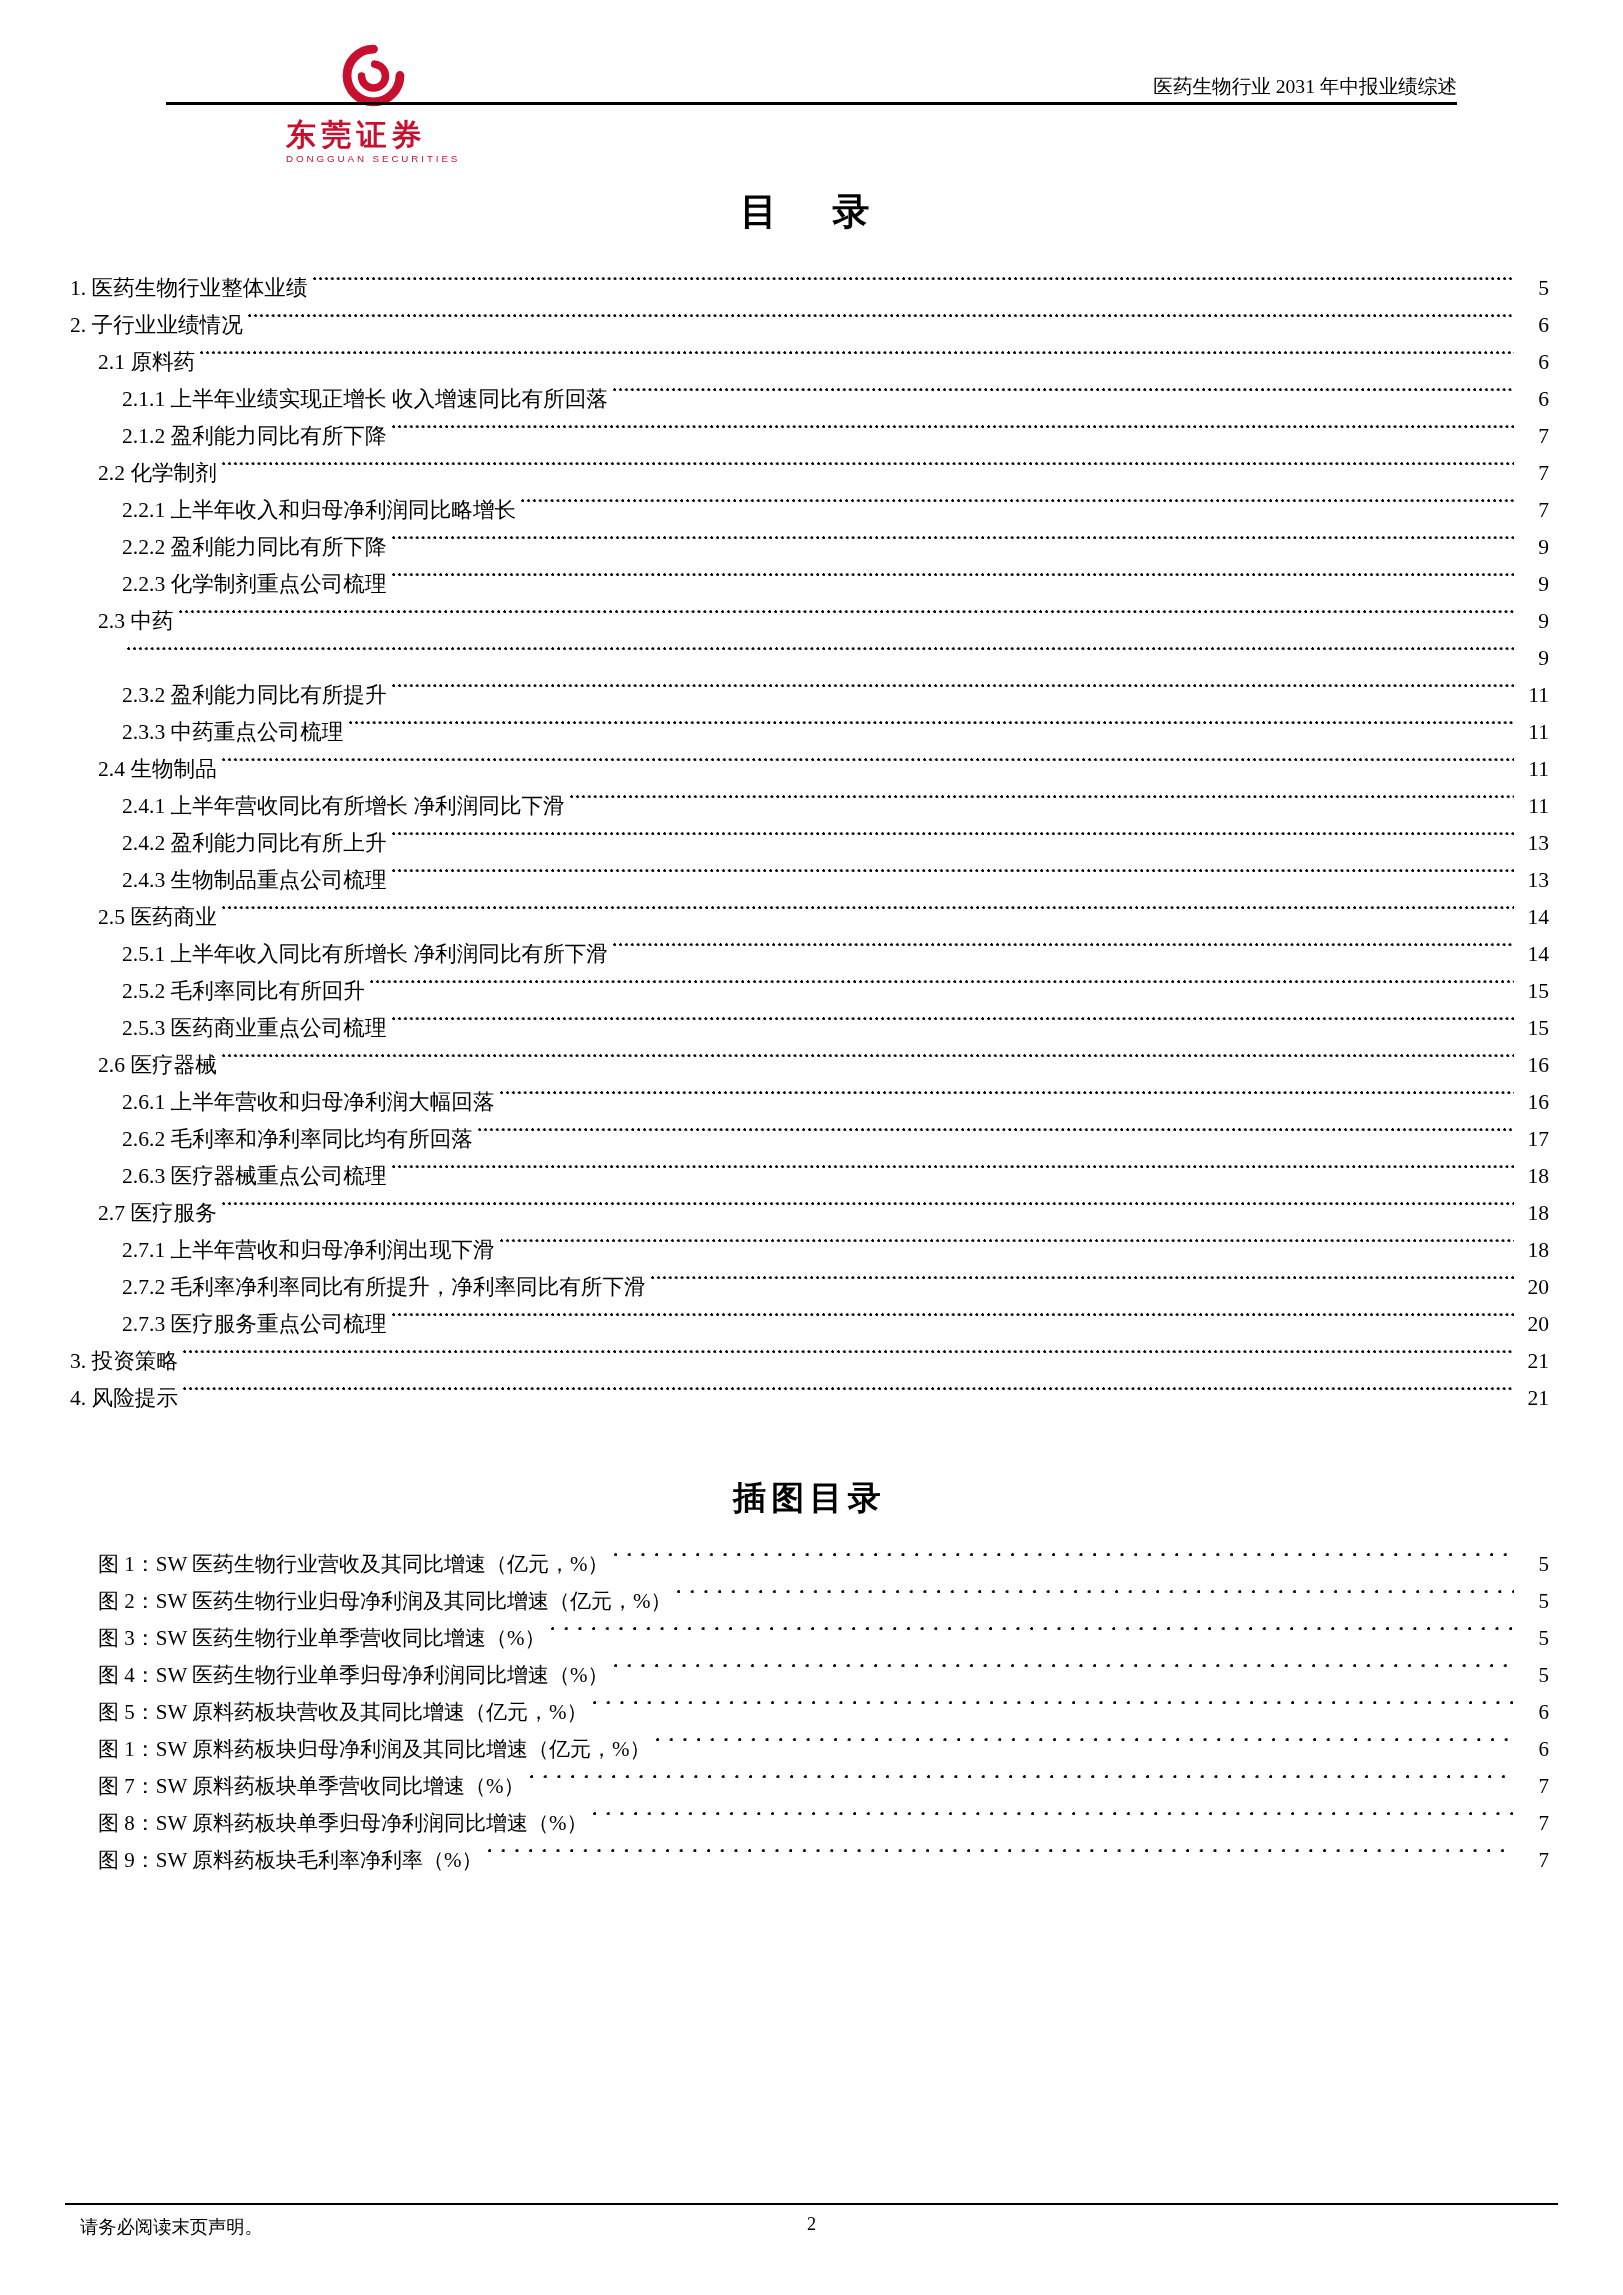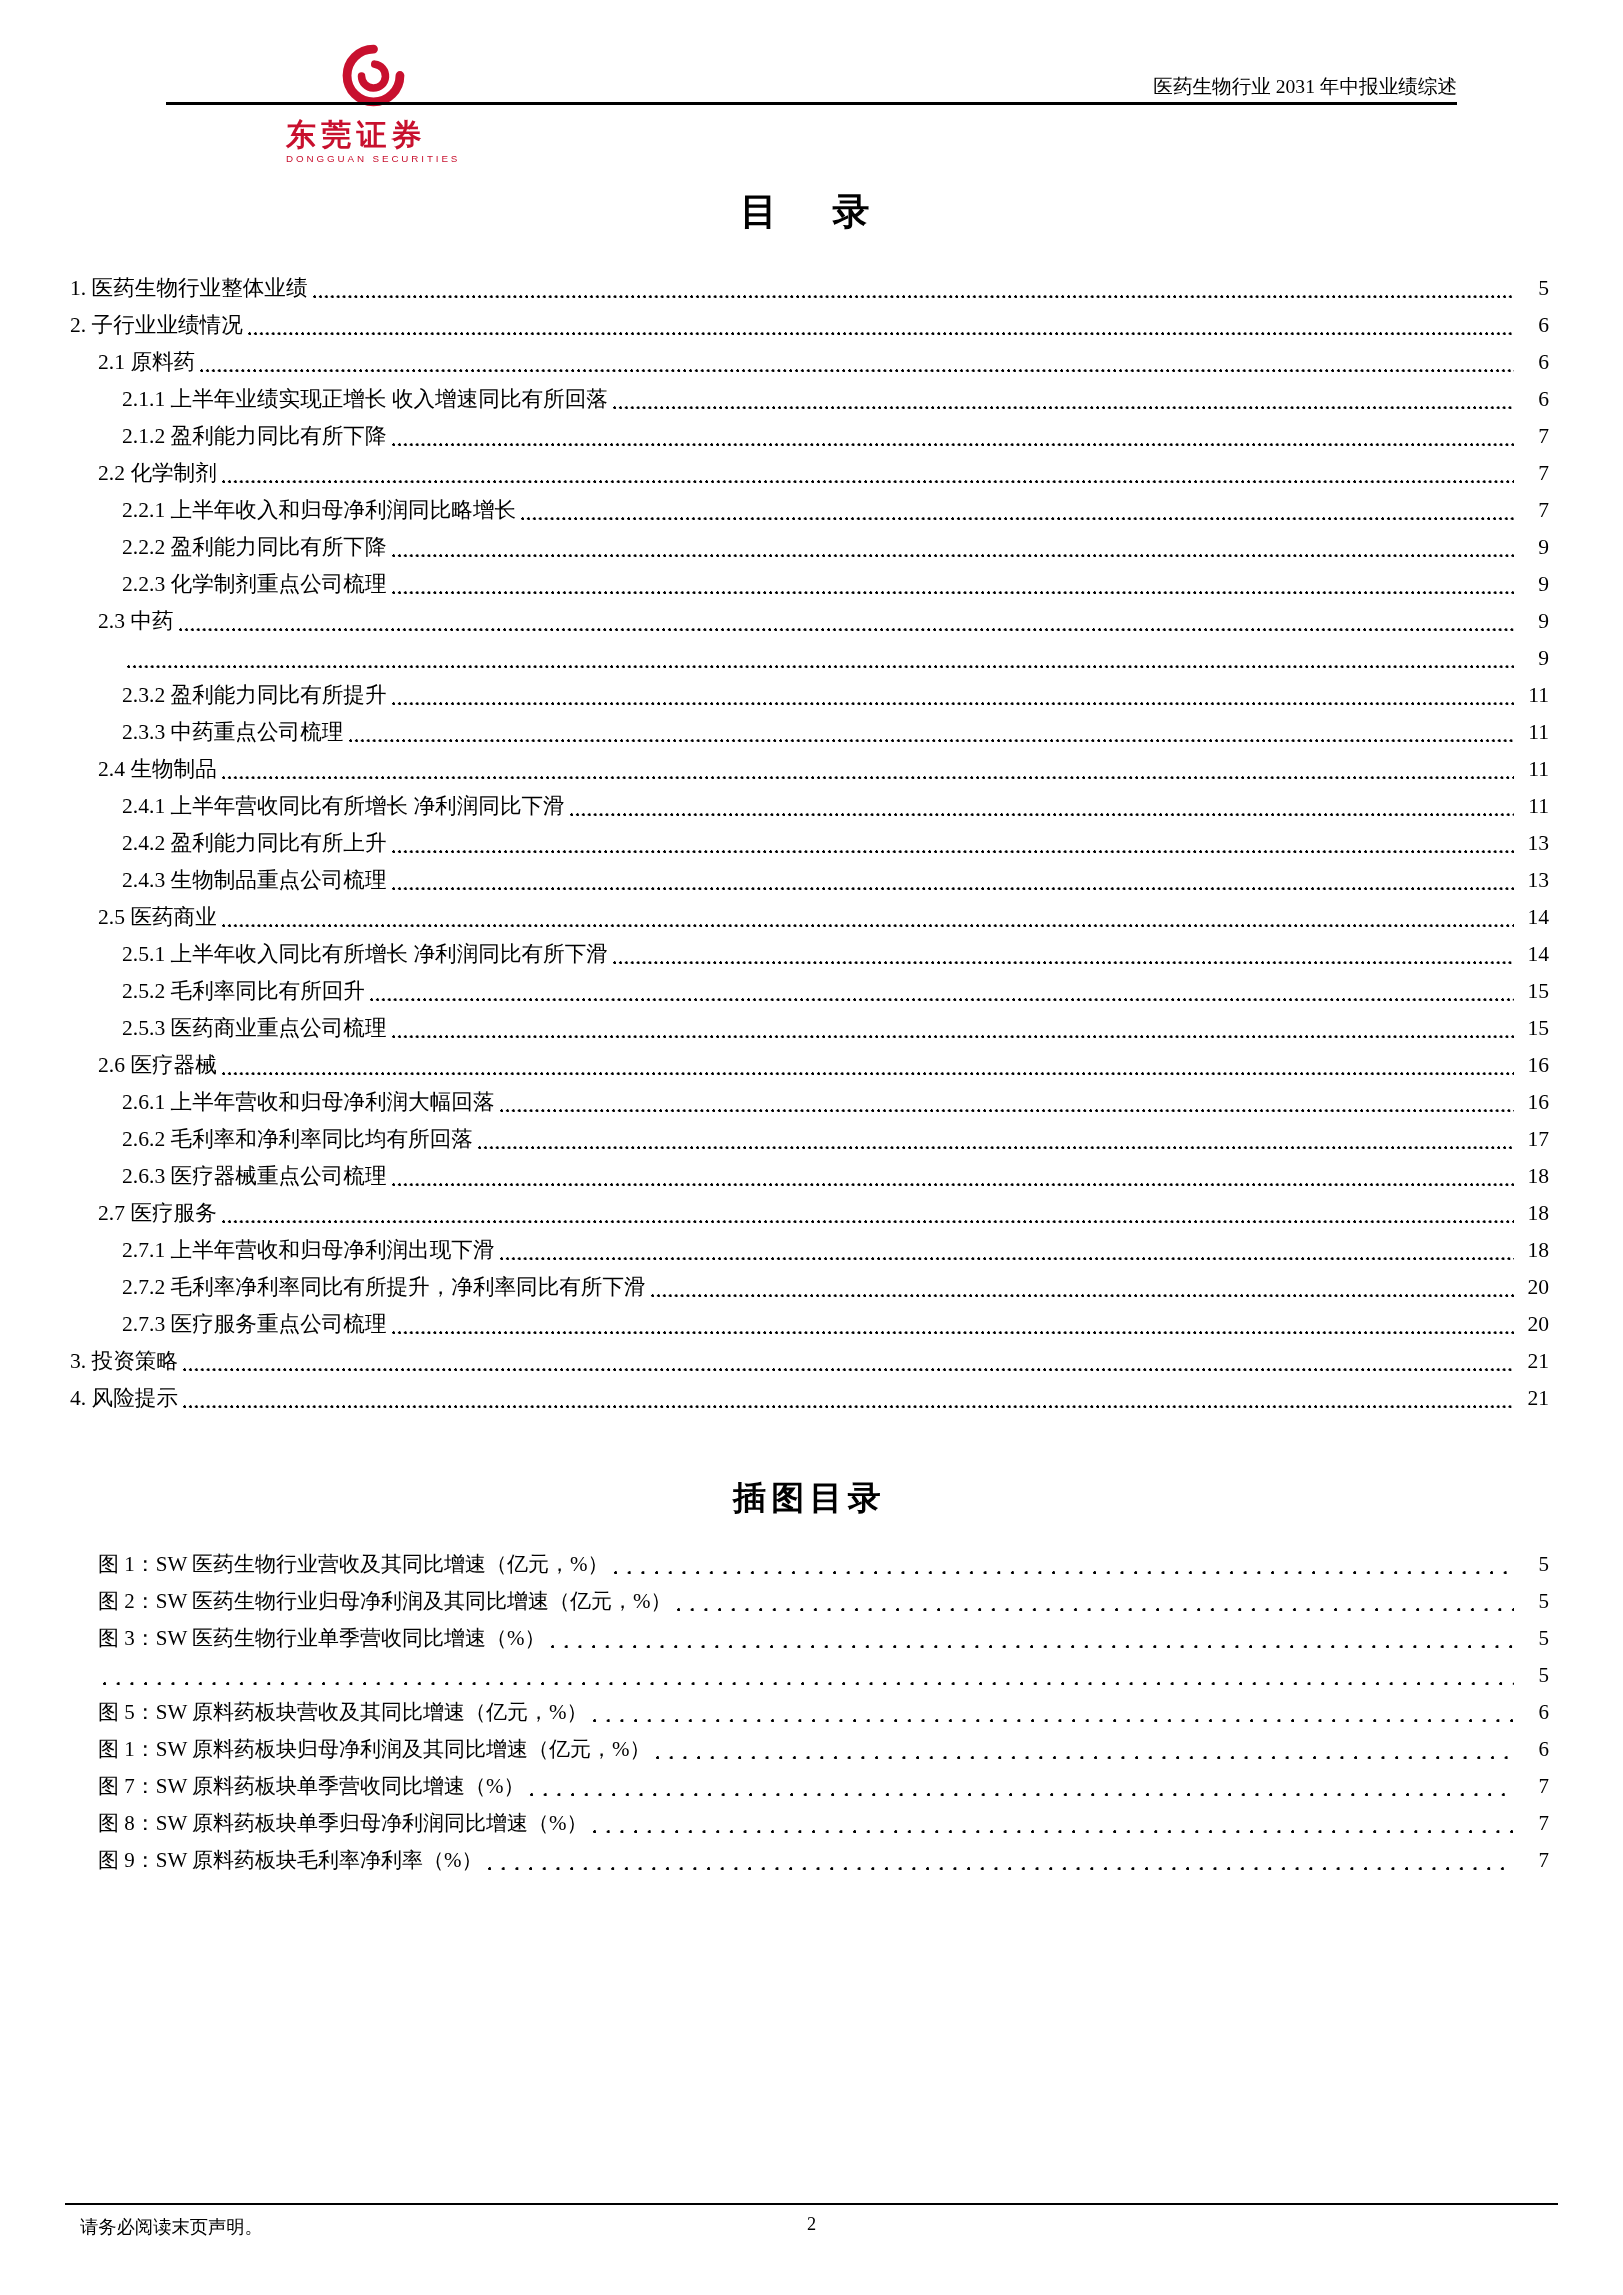--- a/index.html
+++ b/index.html
@@ -35,21 +35,21 @@
   }
 
   
   .content { position: absolute; left: 70px; right: 74px; top: 190px; }
 
   .toc-title {
     text-align: center; font-size: 37px; font-weight: bold;
     letter-spacing: 9.2px; margin-bottom: 36px; line-height: 1.2;
   }
 
-  .row { display: flex; height: 37px; font-size: 21.6px; }
+  .row { display: flex; height: 37px; font-size: 21.6px; align-items: center; }
   .row .t { white-space: nowrap; line-height: 37px; }
   .row .p { white-space: nowrap; min-width: 30px; text-align: right; line-height: 37px; }
   .row .leader { flex: 1; margin: 0 5.2px; position: relative; }
   .row .leader::after {
     content: ""; position: absolute; left: 0; right: 0; bottom: 8.5px; height: 3.9px;
     background-image: radial-gradient(circle at 1.6px 1.6px, #000 1.2px, transparent 1.5px);
     background-size: 5.9px 3.9px; background-repeat: repeat-x;
   }
   .toc-row.level-1 { padding-left: 28px; }
   .toc-row.level-2 { padding-left: 52px; }
@@ -298,20 +298,21 @@
     <span class="p">5</span>
   </div>
 
   <div class="row fig-row">
     <span class="t">图 3：SW 医药生物行业单季营收同比增速（%）</span>
     <span class="leader"></span>
     <span class="p">5</span>
   </div>
 
   <div class="row fig-row">
+    <span class="t">图 4：SW 医药生物行业单季归母净利润同比增速（%）</span>
     <span class="leader"></span>
     <span class="p">5</span>
   </div>
 
   <div class="row fig-row">
     <span class="t">图 5：SW 原料药板块营收及其同比增速（亿元，%）</span>
     <span class="leader"></span>
     <span class="p">6</span>
   </div>
 

